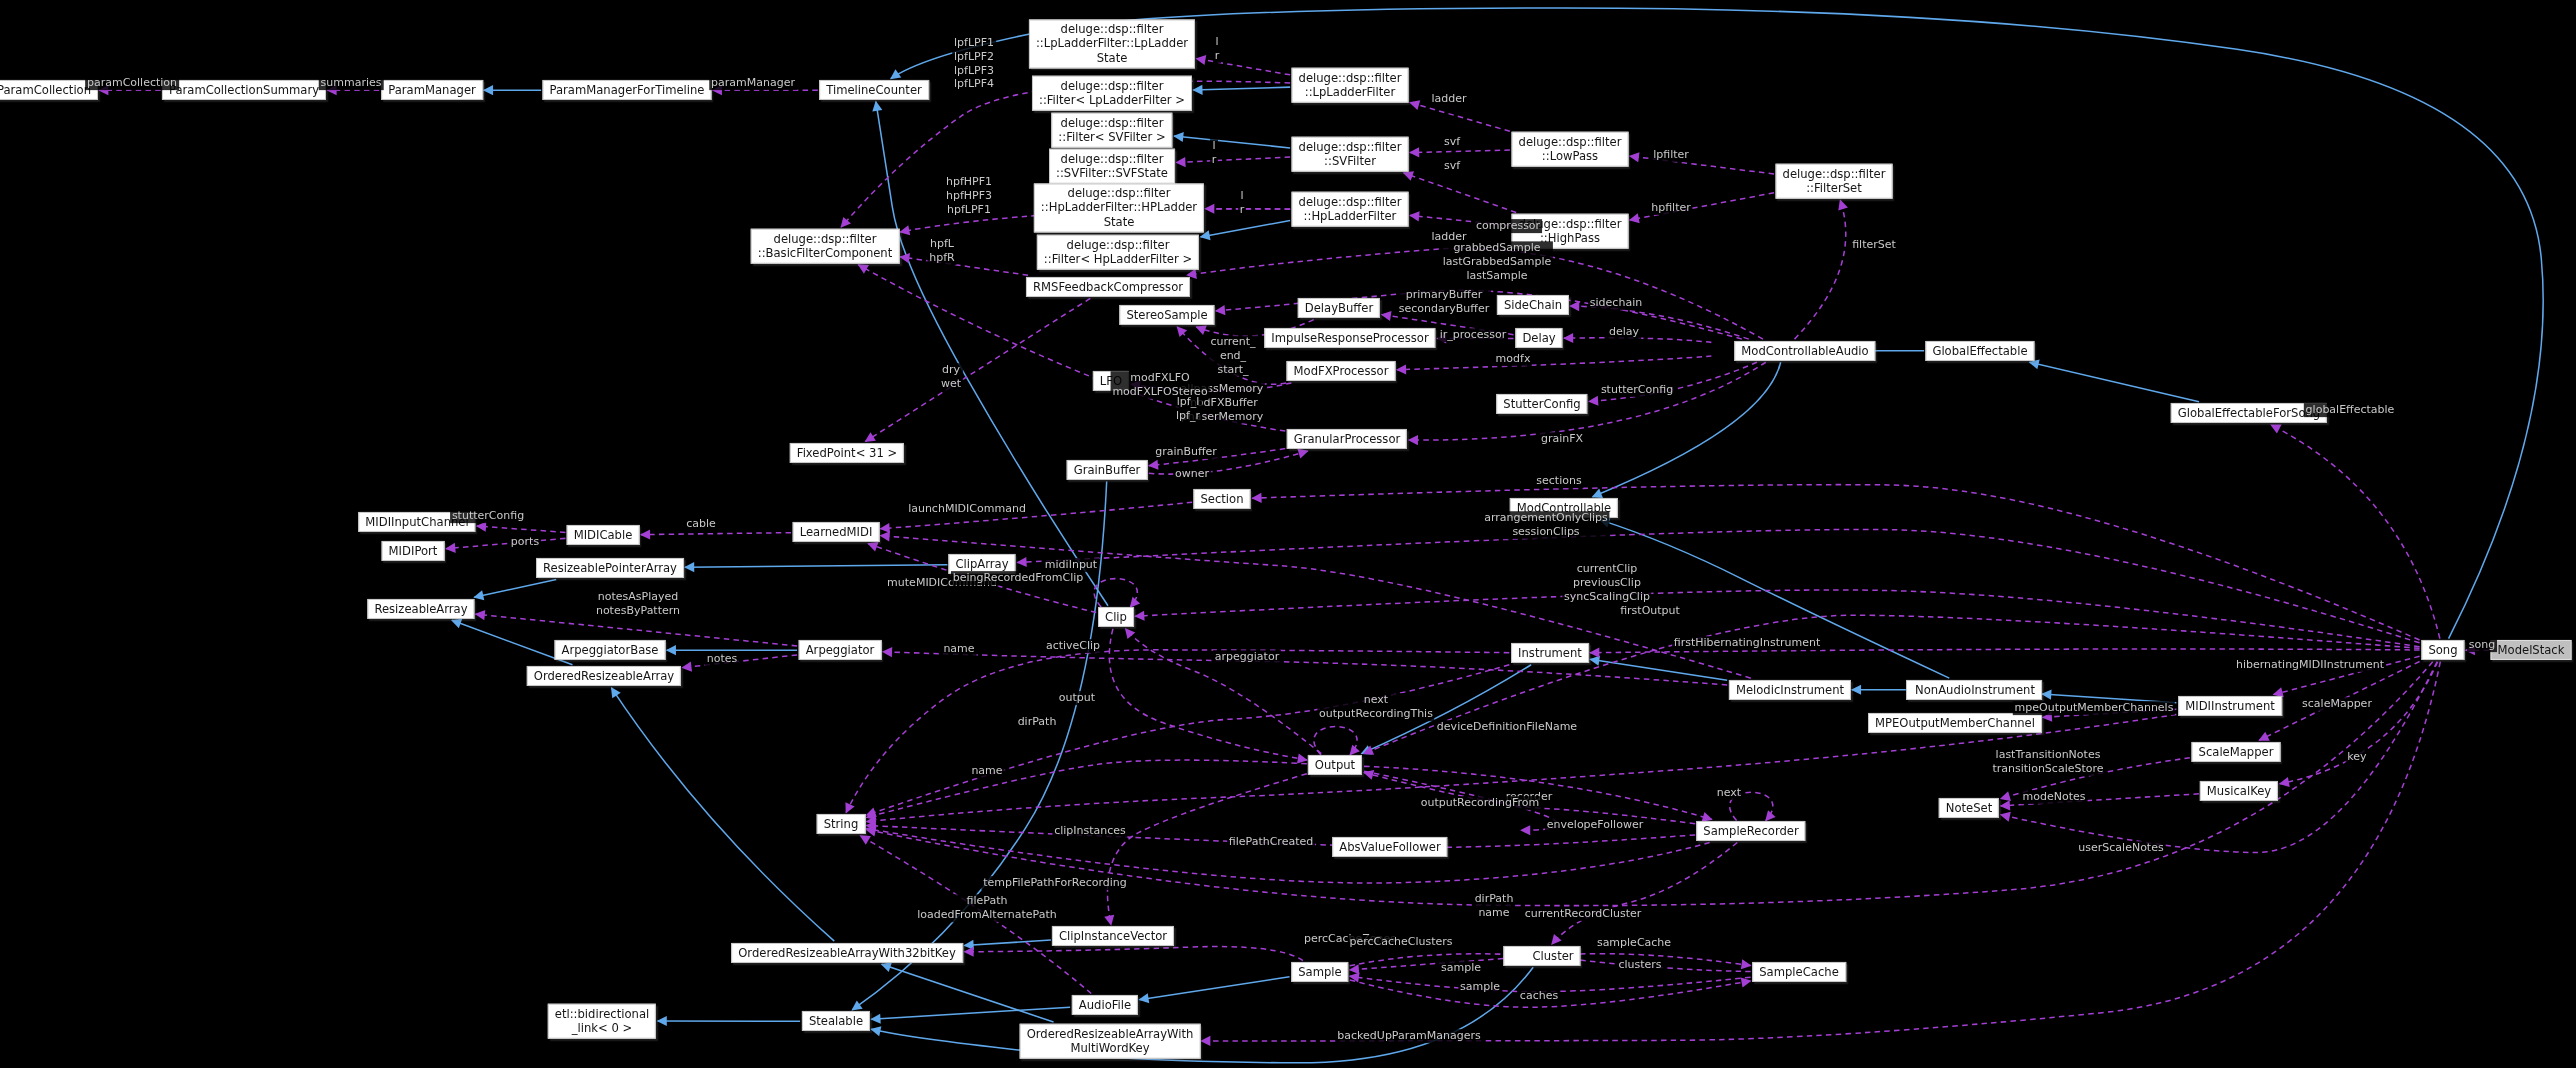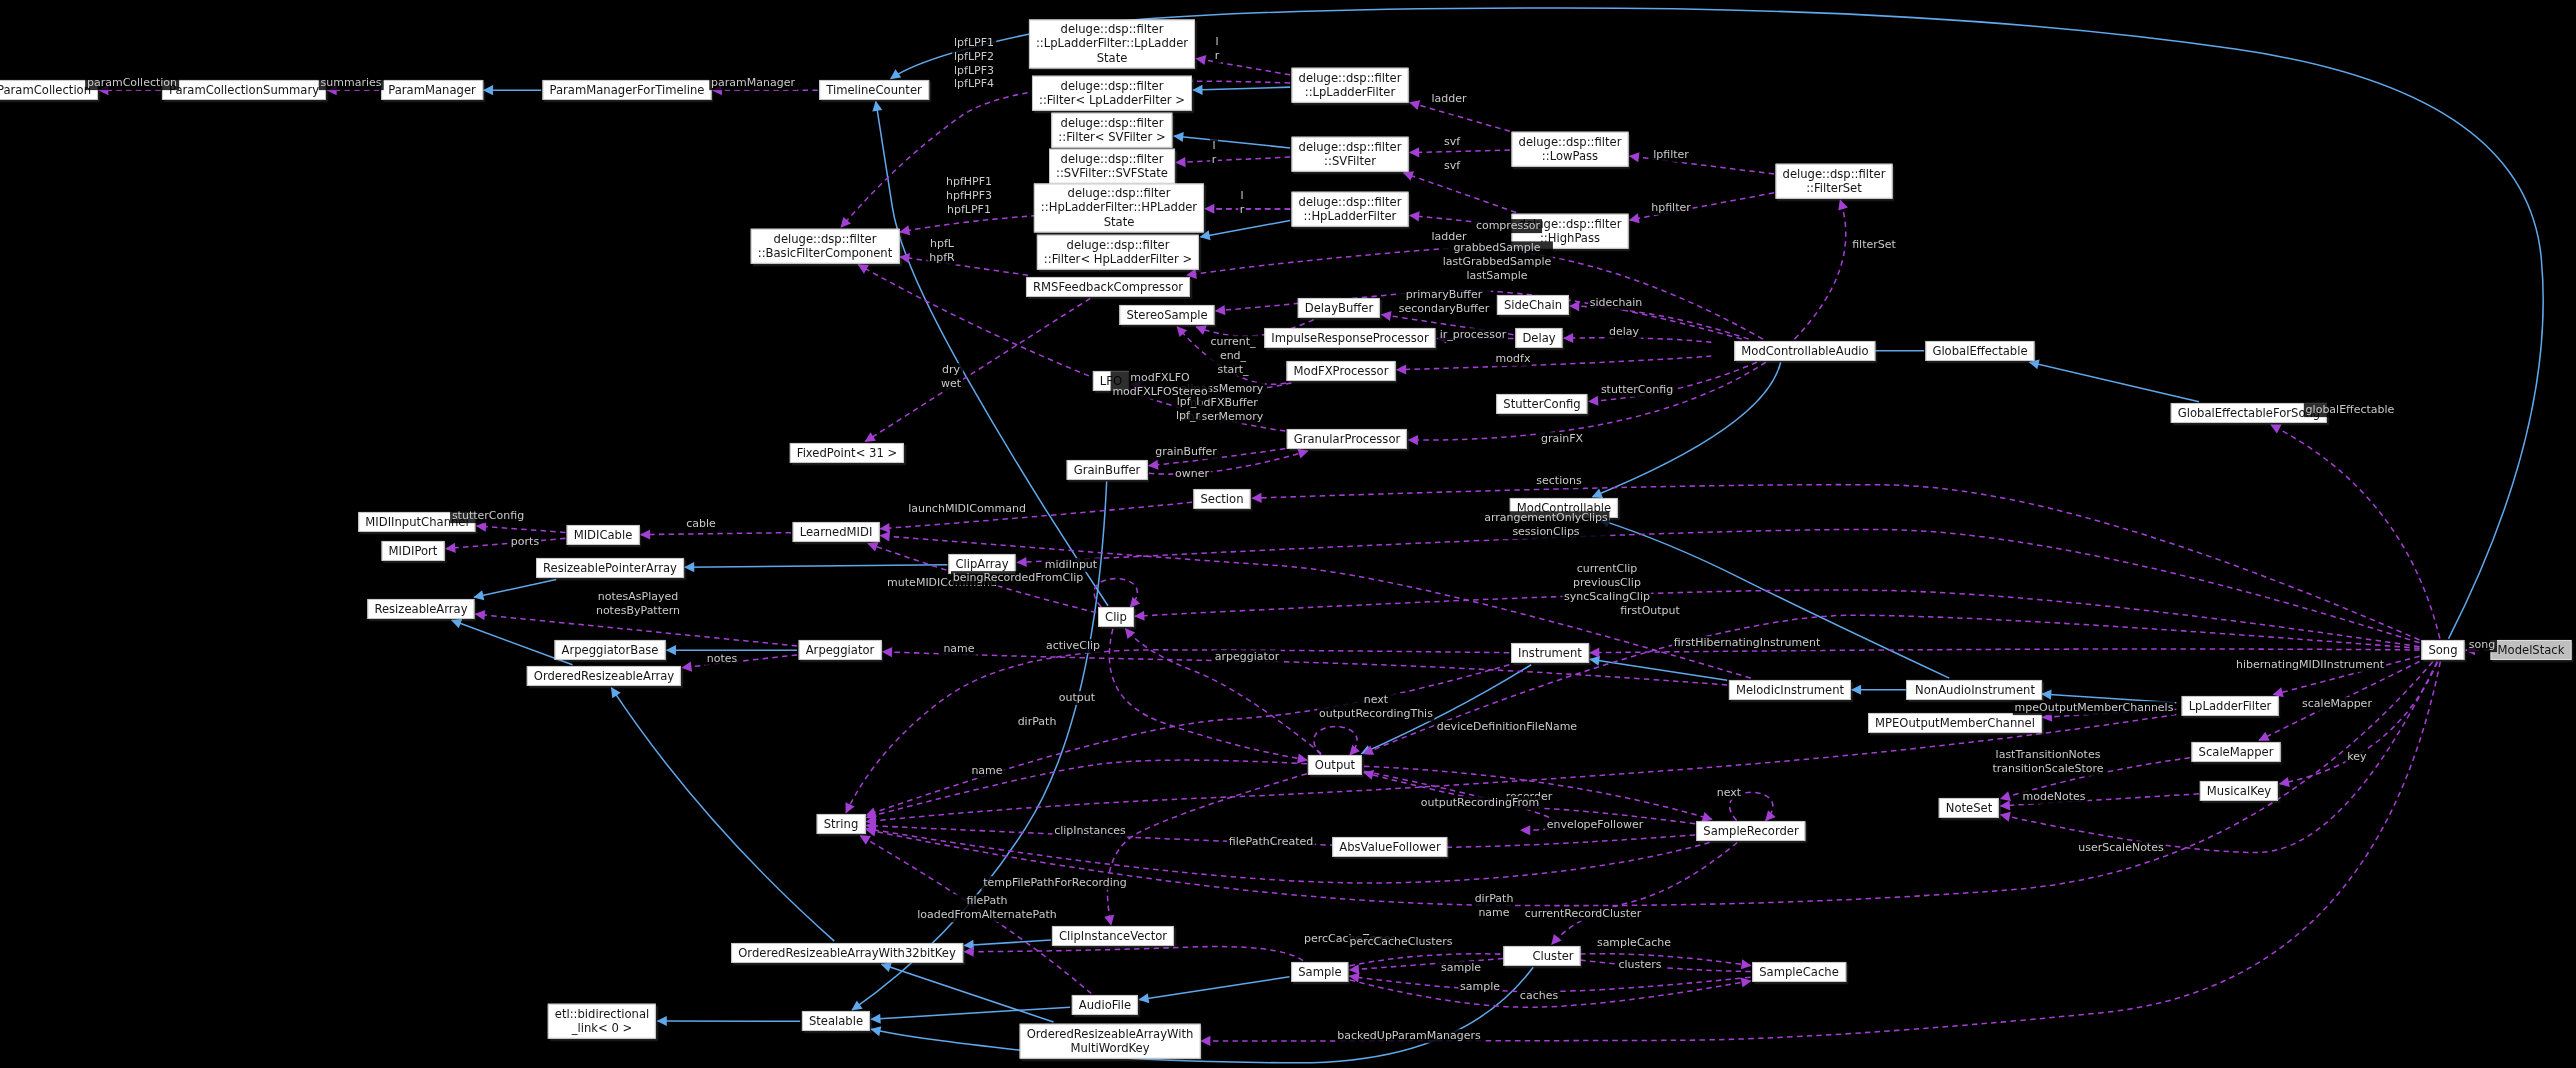--- a/index.html
+++ b/index.html
@@ -195,21 +195,21 @@
       <div class="node" style="left: 982px; top: 564px;">ClipArray</div>
       <div class="node" style="left: 610px; top: 568px;">ResizeablePointerArray</div>
       <div class="node" style="left: 421px; top: 609px;">ResizeableArray</div>
       <div class="node" style="left: 610px; top: 650px;">ArpeggiatorBase</div>
       <div class="node" style="left: 604px; top: 676px;">OrderedResizeableArray</div>
       <div class="node" style="left: 840px; top: 650px;">Arpeggiator</div>
       <div class="node" style="left: 1116px; top: 617px;">Clip</div>
       <div class="node" style="left: 1550px; top: 653px;">Instrument</div>
       <div class="node" style="left: 1790px; top: 690px;">MelodicInstrument</div>
       <div class="node" style="left: 1974px; top: 690px; padding-left: 8px;">NonAudioInstrument</div>
-      <div class="node" style="left: 2230px; top: 706px;">LpLadderFilter</div>
+      <div class="node" style="left: 2230px; top: 706px;">MIDIInstrument</div>
       <div class="node" style="left: 1955px; top: 723px;">MPEOutputMemberChannel</div>
       <div class="node" style="left: 1335px; top: 765px;">Output</div>
       <div class="node" style="left: 841px; top: 824px;">String</div>
       <div class="node" style="left: 1390px; top: 831px; margin-top: 16px;">AbsValueFollower</div>
       <div class="node" style="left: 1751px; top: 831px;">SampleRecorder</div>
       <div class="node" style="left: 1969px; top: 808px;">NoteSet</div>
       <div class="node" style="left: 2236px; top: 752px;">ScaleMapper</div>
       <div class="node" style="left: 2239px; top: 791px;">MusicalKey</div>
       <div class="node" style="left: 2443px; top: 650px;">Song</div>
       <div class="node highlight" style="left: 2531px; top: 650px;">ModelStack</div>

